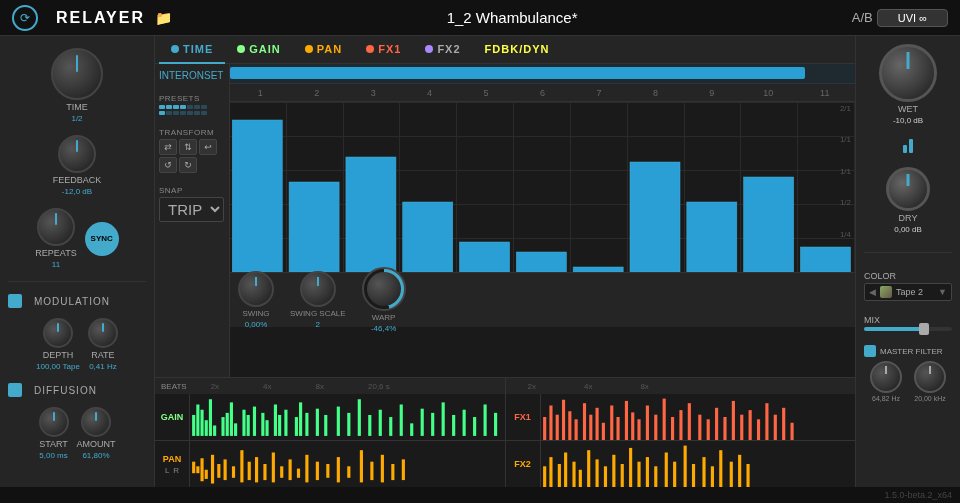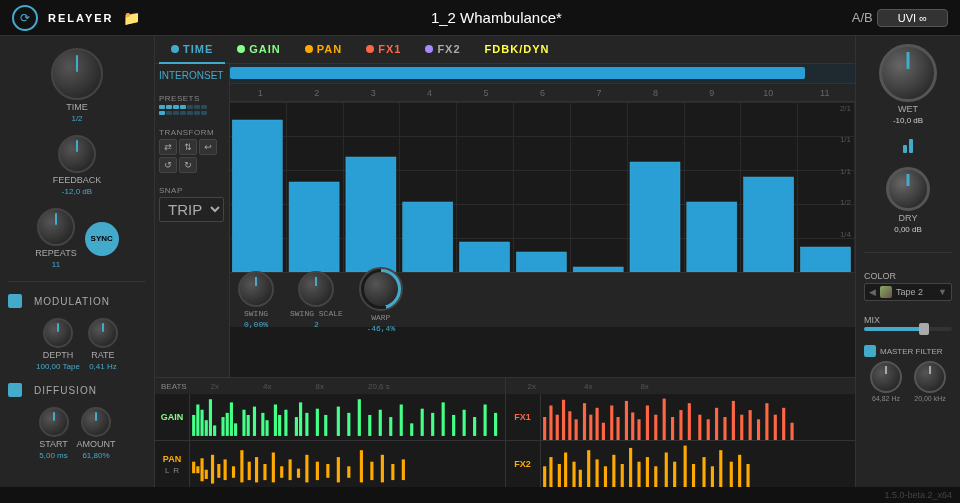--- a/index.html
+++ b/index.html
@@ -30,23 +30,24 @@
       padding: 0 12px;
       border-bottom: 1px solid #333;
     }
     .top-bar-left {
       display: flex;
       align-items: center;
       gap: 10px;
     }
     .logo-text {
       color: #fff;
-      font-size: 11px;
+      font-size: 16px;
       font-weight: bold;
       letter-spacing: 2px;
+      margin-left: 8px;
     }
     .logo-icon {
       width: 26px;
       height: 26px;
       border: 2px solid #4ac;
       border-radius: 50%;
       display: flex;
       align-items: center;
       justify-content: center;
       font-size: 12px;
@@ -393,21 +394,20 @@
 
     
     .bottom-controls {
       height: 55px;
       background: #252525;
       border-top: 1px solid #333;
       display: flex;
       align-items: center;
       padding: 0 8px;
       gap: 16px;
-      font-family: Liberation Mono, monospace;
     }
 
     .knob-mini-container {
       display: flex;
       flex-direction: column;
       align-items: center;
       gap: 2px;
     }
     .knob-mini-label {
       font-size: 8px;

